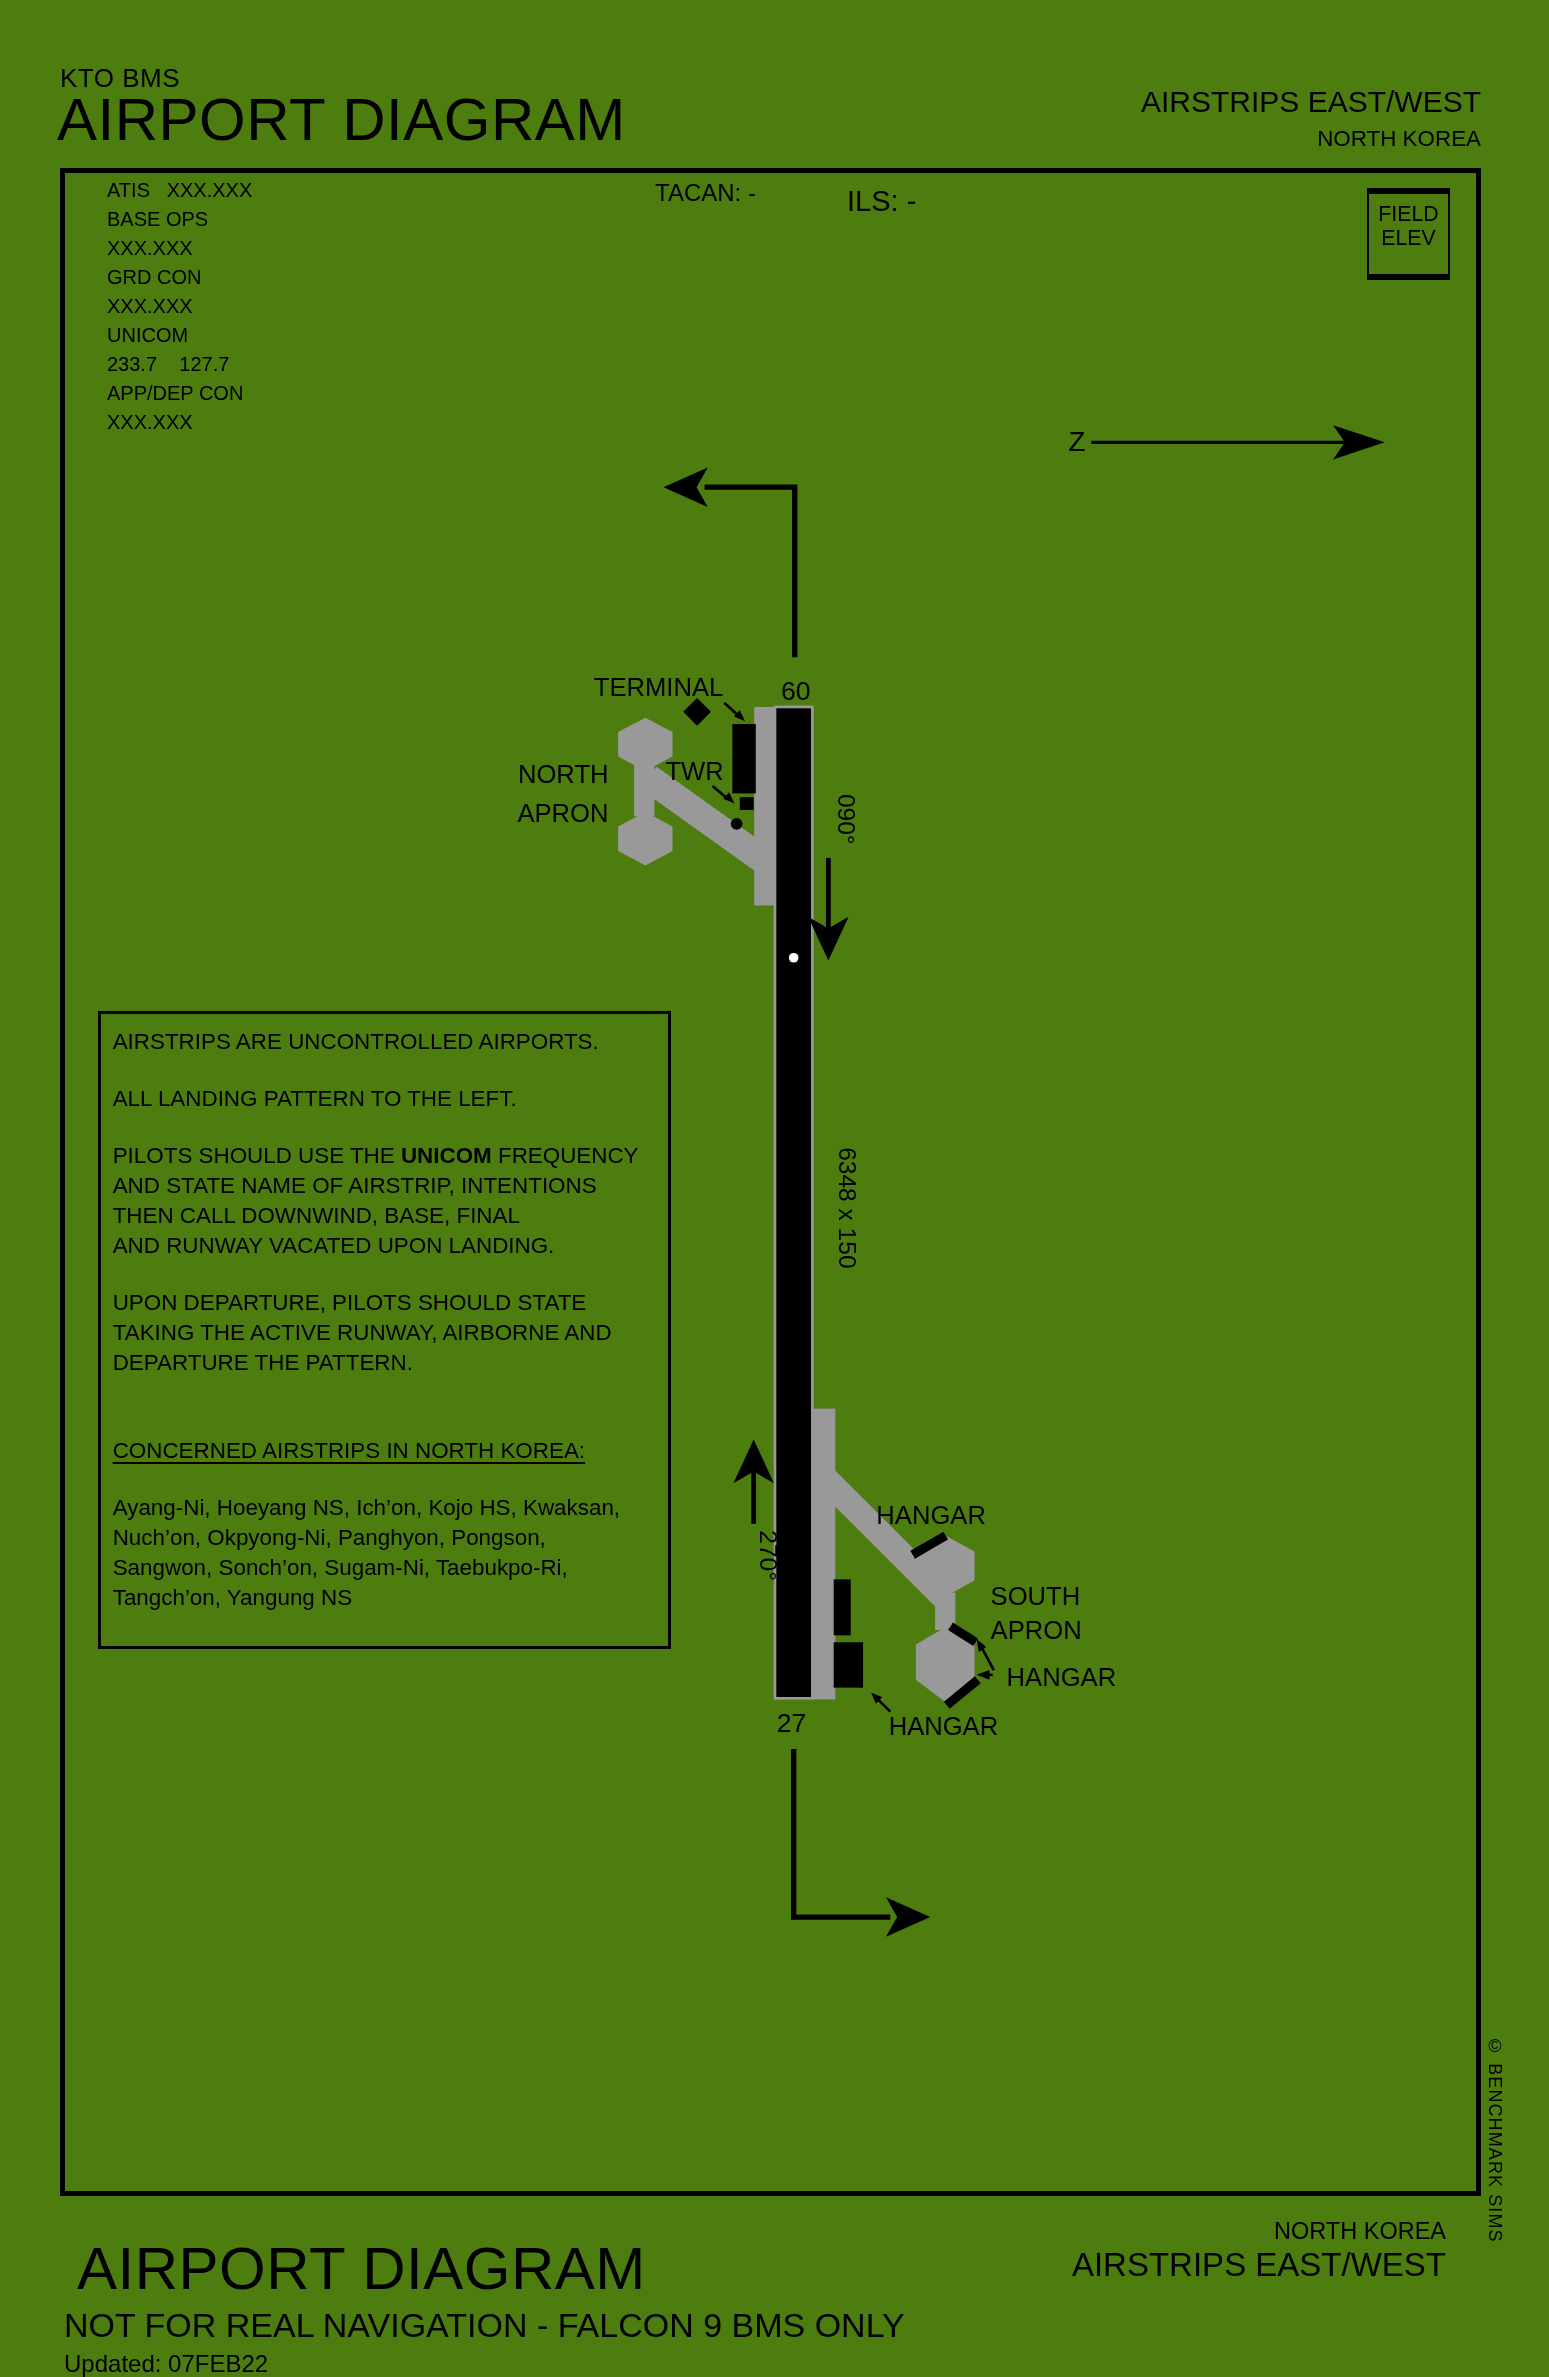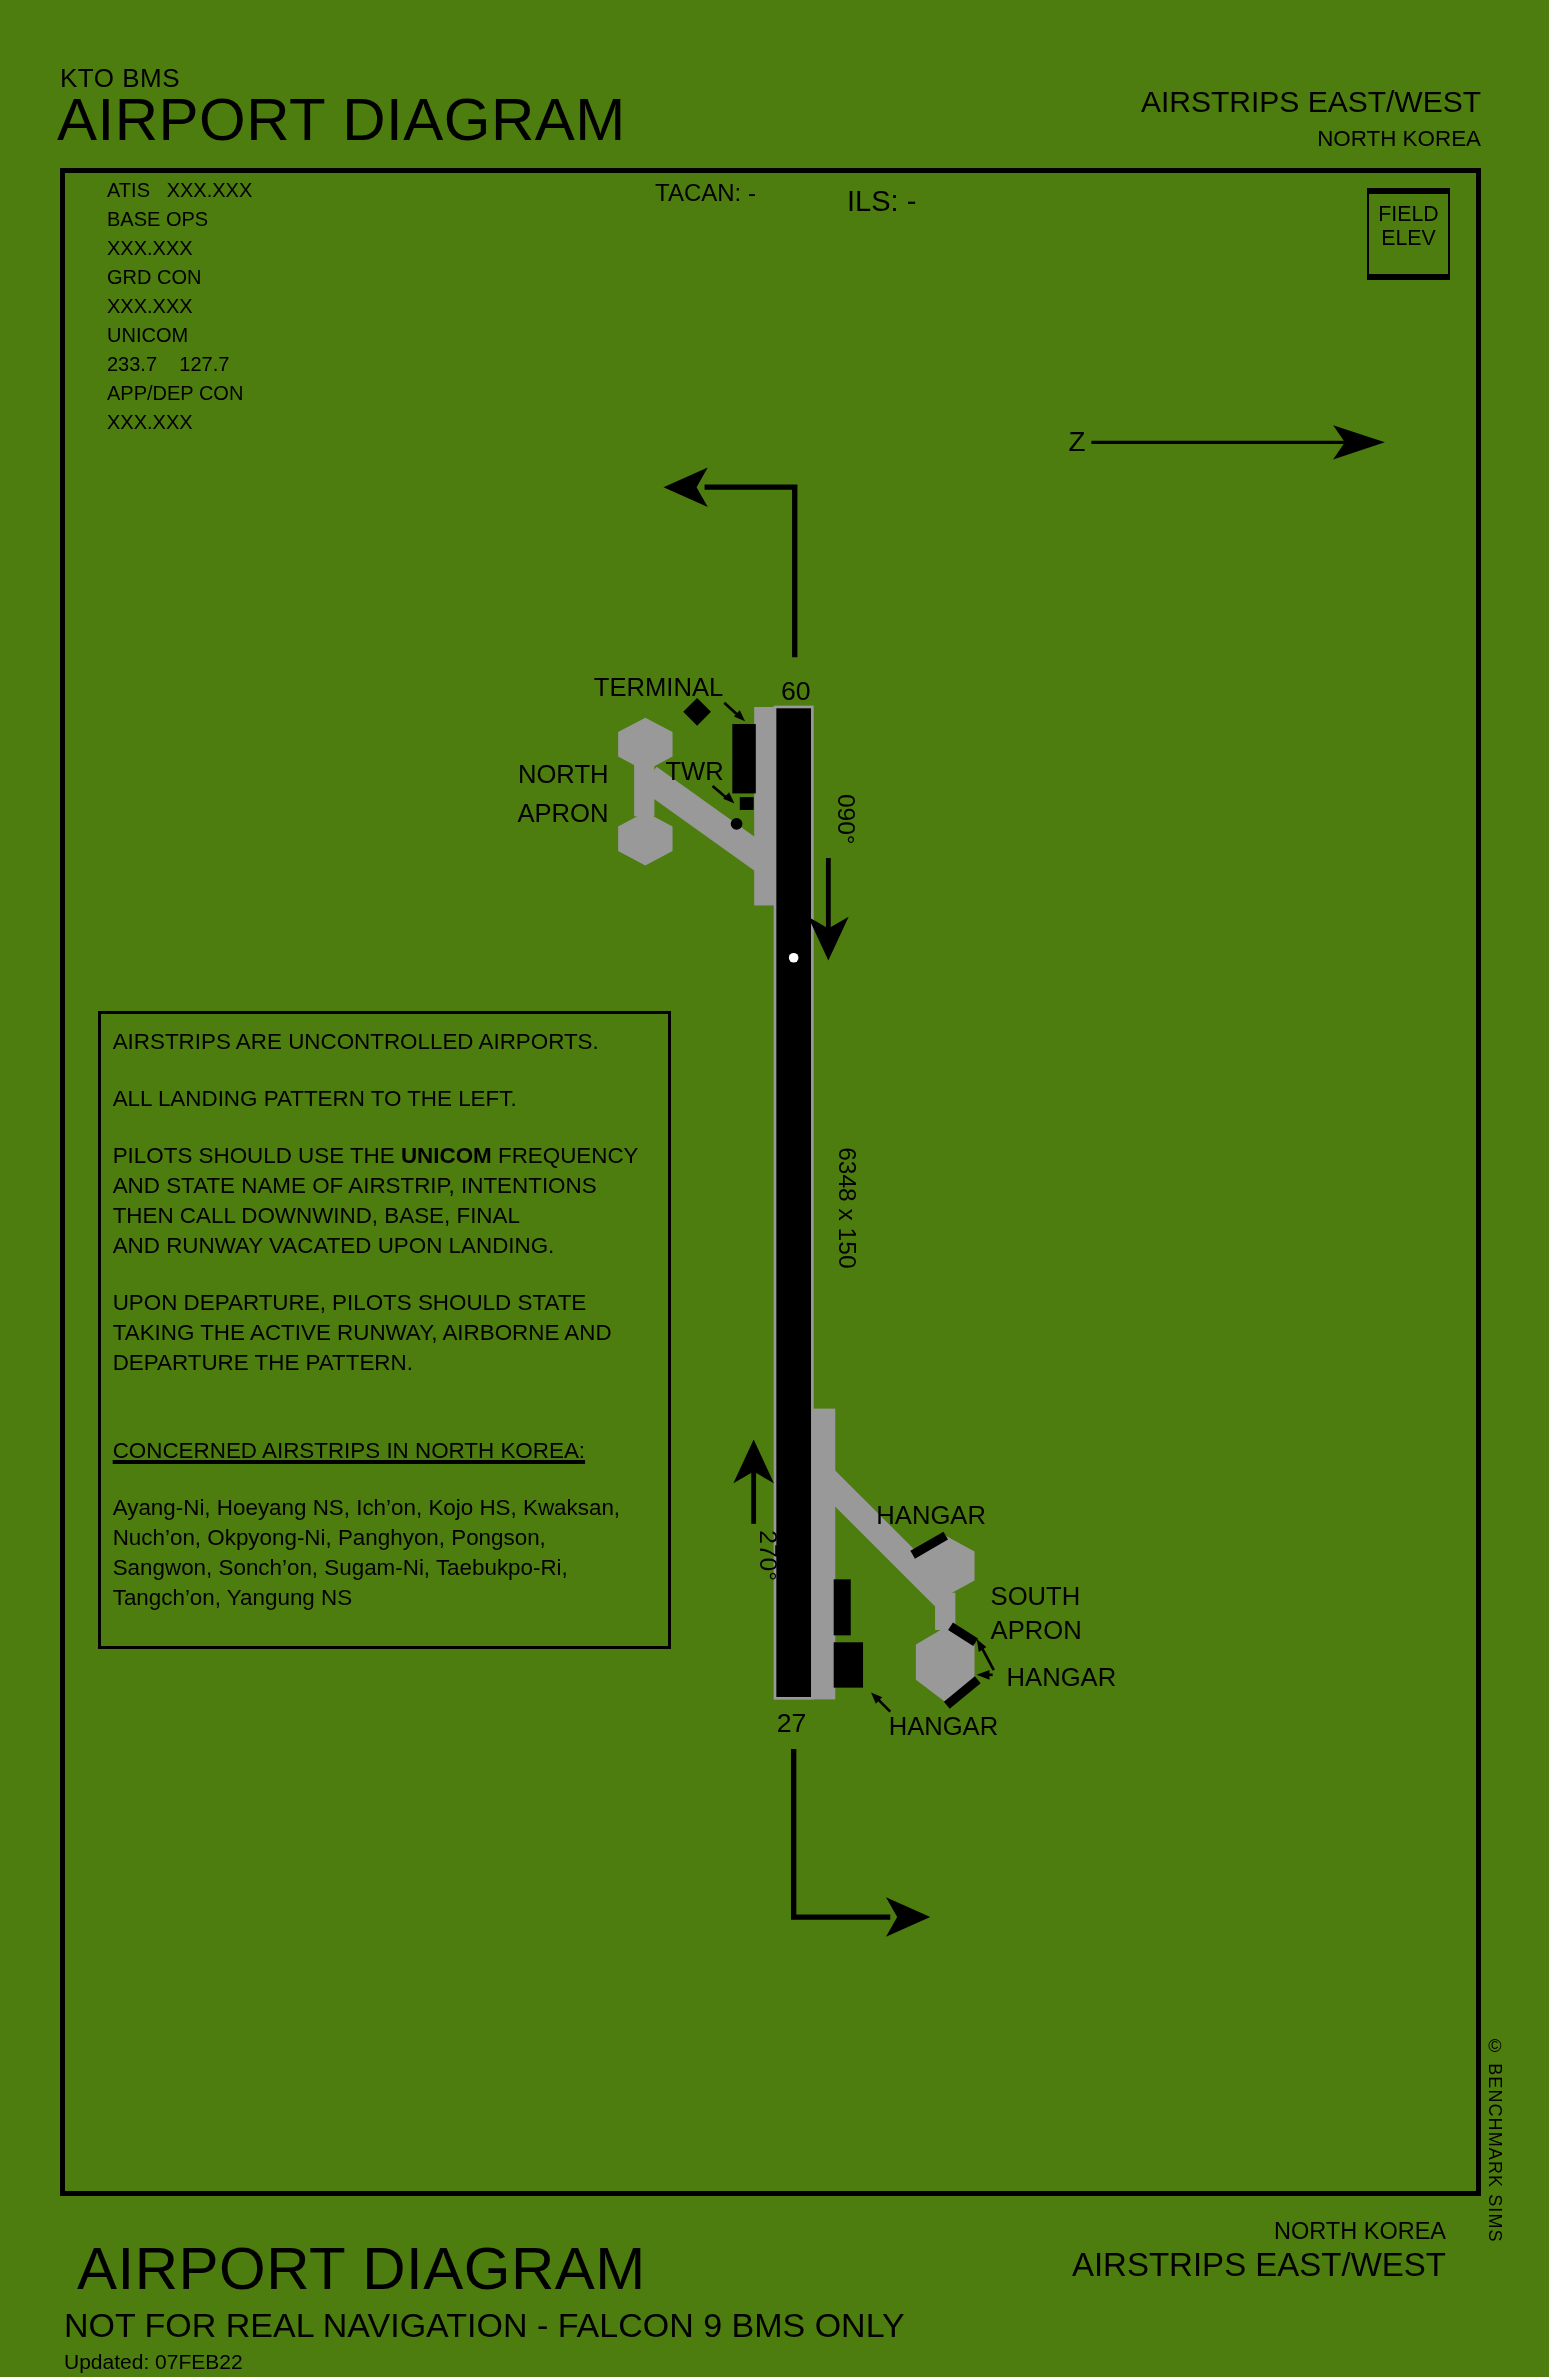--- a/index.html
+++ b/index.html
@@ -15,25 +15,25 @@
   .comm-line{white-space:pre;}
   .tacan{left:655px;top:179px;font-size:24px;}
   .ils{left:847px;top:185px;font-size:29px;text-align:right;}
   .fieldelev{left:1367px;top:188px;width:83px;height:92px;box-sizing:border-box;
              border:2.1px solid #000;border-top:6.4px solid #000;border-bottom:6.4px solid #000;
              text-align:center;font-size:21.3px;line-height:24.5px;padding-top:7.5px;}
   .fe-dots{margin-top:8.5px;letter-spacing:1.1px;}
   .notes{left:98px;top:1011px;width:573px;height:638px;border:3.2px solid #000;box-sizing:border-box;
          padding:13px 9.6px 0 11.7px;font-size:22.4px;line-height:30px;}
   .notes p{margin:0 0 27px 0;}
-  .notes .gap-big{margin-top:58px;text-decoration:underline;}
+  .notes .gap-big{margin-top:58px;}
   .notes .underline{text-decoration:underline;text-decoration-thickness:2.1px;text-underline-offset:4.3px;}
   .footer-title{left:77px;top:2239px;font-size:60px;line-height:1;letter-spacing:0.5px;}
   .footer-disclaimer{left:64px;top:2306px;font-size:34px;}
-  .footer-updated{left:64px;top:2350px;font-size:21px;}
+  .footer-updated{left:64px;top:2350px;font-size:24px;}
   .footer-region{right:104px;top:2218px;font-size:23.5px;text-align:right;}
   .footer-airport{right:104px;top:2246px;font-size:33px;text-align:right;}
   .credit{left:1484px;top:2036px;font-size:18px;writing-mode:vertical-rl;letter-spacing:1.1px;}
   svg{position:absolute;left:0;top:0;font-family:"Liberation Sans",sans-serif;}
   svg text{fill:#000;}
 </style>
 </head>
 <body>
 
 <div class="page">

